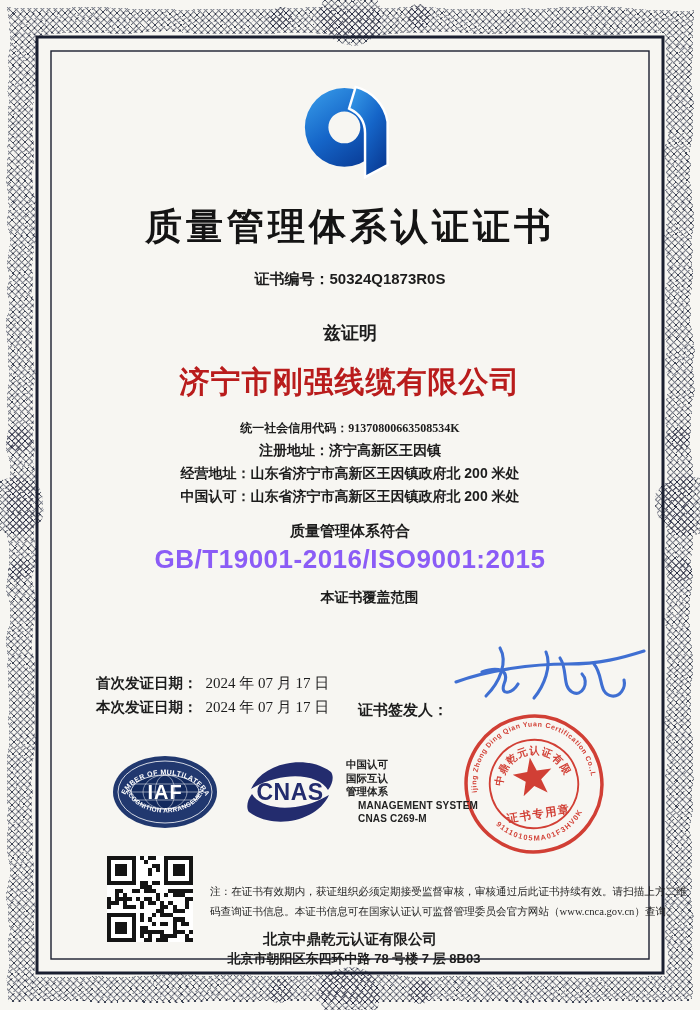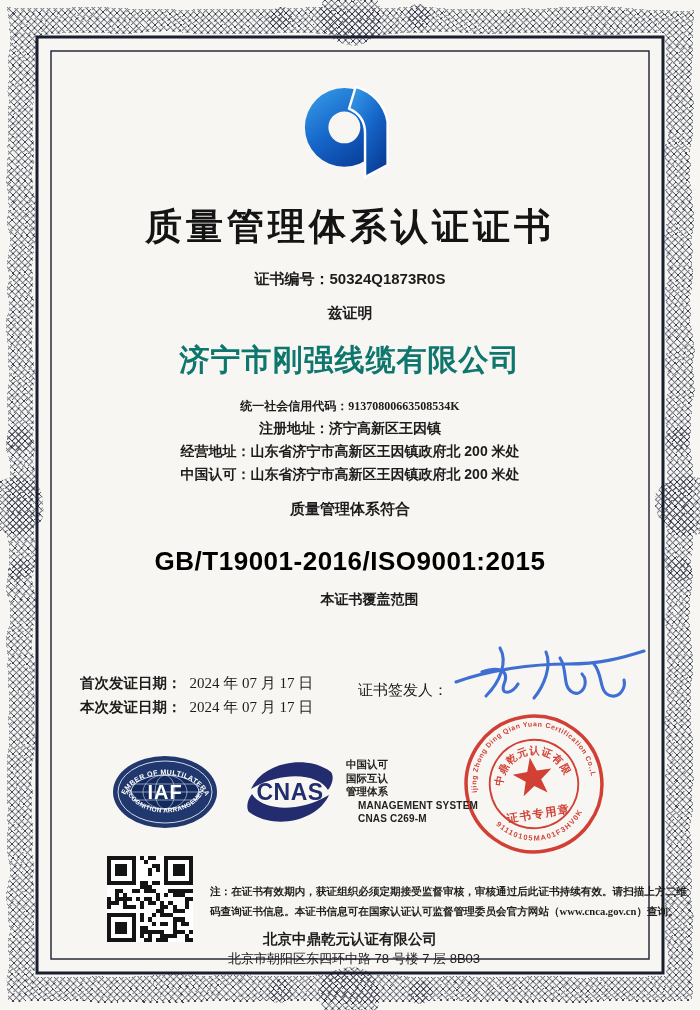--- a/index.html
+++ b/index.html
@@ -8,50 +8,50 @@
     background:#f7f6f2;
     font-family:"Liberation Sans",sans-serif;
     color:#1c1c1c;
   }
   .border-layer{position:absolute;left:0;top:0;width:700px;height:1010px;pointer-events:none;}
   .content{position:absolute;left:52px;top:52px;width:596px;height:906px;text-align:center;}
 
   .logo-wrap{margin-top:32px;height:98px;display:flex;justify-content:center;}
   .cert-title{margin-top:20px;font-size:37px;font-weight:700;letter-spacing:4px;color:#141414;}
   .cert-no{margin-top:18px;font-size:15px;font-weight:700;}
-  .certify{margin-top:15px;font-size:15px;font-weight:700;}
-  .company{margin-top:17px;font-size:30px;font-weight:800;letter-spacing:1px;color:#0f766e;}
+  .certify{margin-top:32px;font-size:18px;font-weight:700;}
+  .company{margin-top:17px;font-size:30px;font-weight:800;letter-spacing:1px;color:#b91c1c;}
   .credit{margin-top:17px;font-size:12px;font-weight:600;font-family:"Liberation Serif",serif;}
   .addr{margin-top:5px;font-size:14px;font-weight:700;}
   .addr:first-of-type{margin-top:13px;}
   .conform{margin-top:16px;font-size:15px;font-weight:700;}
-  .standard{margin-top:27px;font-size:26px;font-weight:800;letter-spacing:.5px;color:#000000;}
+  .standard{margin-top:3px;font-size:26px;font-weight:800;letter-spacing:.5px;color:#8b5cf6;}
   .scope-label{margin-top:14px;font-size:14px;font-weight:700;padding-left:39px;}
   .scope{margin-top:27px;font-size:20px;font-weight:800;letter-spacing:1px;color:#101010;}
 
-  .dates{position:absolute;left:80px;top:674px;text-align:left;}
+  .dates{position:absolute;left:96px;top:674px;text-align:left;}
   .date-row{display:flex;align-items:baseline;height:23.5px;}
   .date-label{font-size:14.5px;font-weight:700;}
   .date-value{font-size:15px;font-family:"Liberation Serif",serif;margin-left:8px;}
-  .signer{position:absolute;left:358px;top:681px;font-size:15px;font-weight:400;}
+  .signer{position:absolute;left:358px;top:701px;font-size:15px;font-weight:700;}
   .signature{position:absolute;left:448px;top:634px;width:200px;height:82px;}
 
   .stamp{position:absolute;left:462px;top:712px;width:144px;height:144px;transform:rotate(-9deg);opacity:.93;}
   .iaf-logo{position:absolute;left:112px;top:754px;width:106px;height:76px;}
   .cnas-logo{position:absolute;left:245px;top:752px;width:90px;height:80px;}
   .cnas-text{position:absolute;left:346px;top:758px;text-align:left;}
   .cnas-text .zh{font-size:10.5px;font-weight:700;line-height:13.5px;color:#222;}
   .cnas-text .en{font-size:10px;font-weight:700;line-height:13.5px;color:#222;letter-spacing:.2px;padding-left:12px;}
 
   .qr{position:absolute;left:107px;top:856px;width:86px;height:86px;background:#fff;}
   .note{position:absolute;left:210px;top:882px;width:410px;text-align:left;
         font-size:10.6px;line-height:20px;font-family:"Liberation Serif",serif;
-        font-weight:700;color:#1e1e1e;white-space:nowrap;}
+        font-weight:400;color:#1e1e1e;white-space:nowrap;}
   .footer-co{position:absolute;left:0;right:0;top:930px;text-align:center;font-size:14.5px;font-weight:700;}
-  .footer-addr{position:absolute;left:8px;right:0;top:950px;text-align:center;font-size:13px;font-weight:400;}
+  .footer-addr{position:absolute;left:8px;right:0;top:950px;text-align:center;font-size:13px;font-weight:700;}
 </style>
 </head>
 <body>
 
 <svg class="border-layer" viewBox="0 0 700 1010" xmlns="http://www.w3.org/2000/svg">
   <defs>
     <pattern id="xh" width="6.5" height="6.5" patternUnits="userSpaceOnUse">
       <path d="M0,0 L6.5,6.5 M0,6.5 L6.5,0" stroke="#2a3044" stroke-width="0.9" fill="none"></path>
     </pattern>
     <filter id="wavy" x="-5%" y="-5%" width="110%" height="110%">

